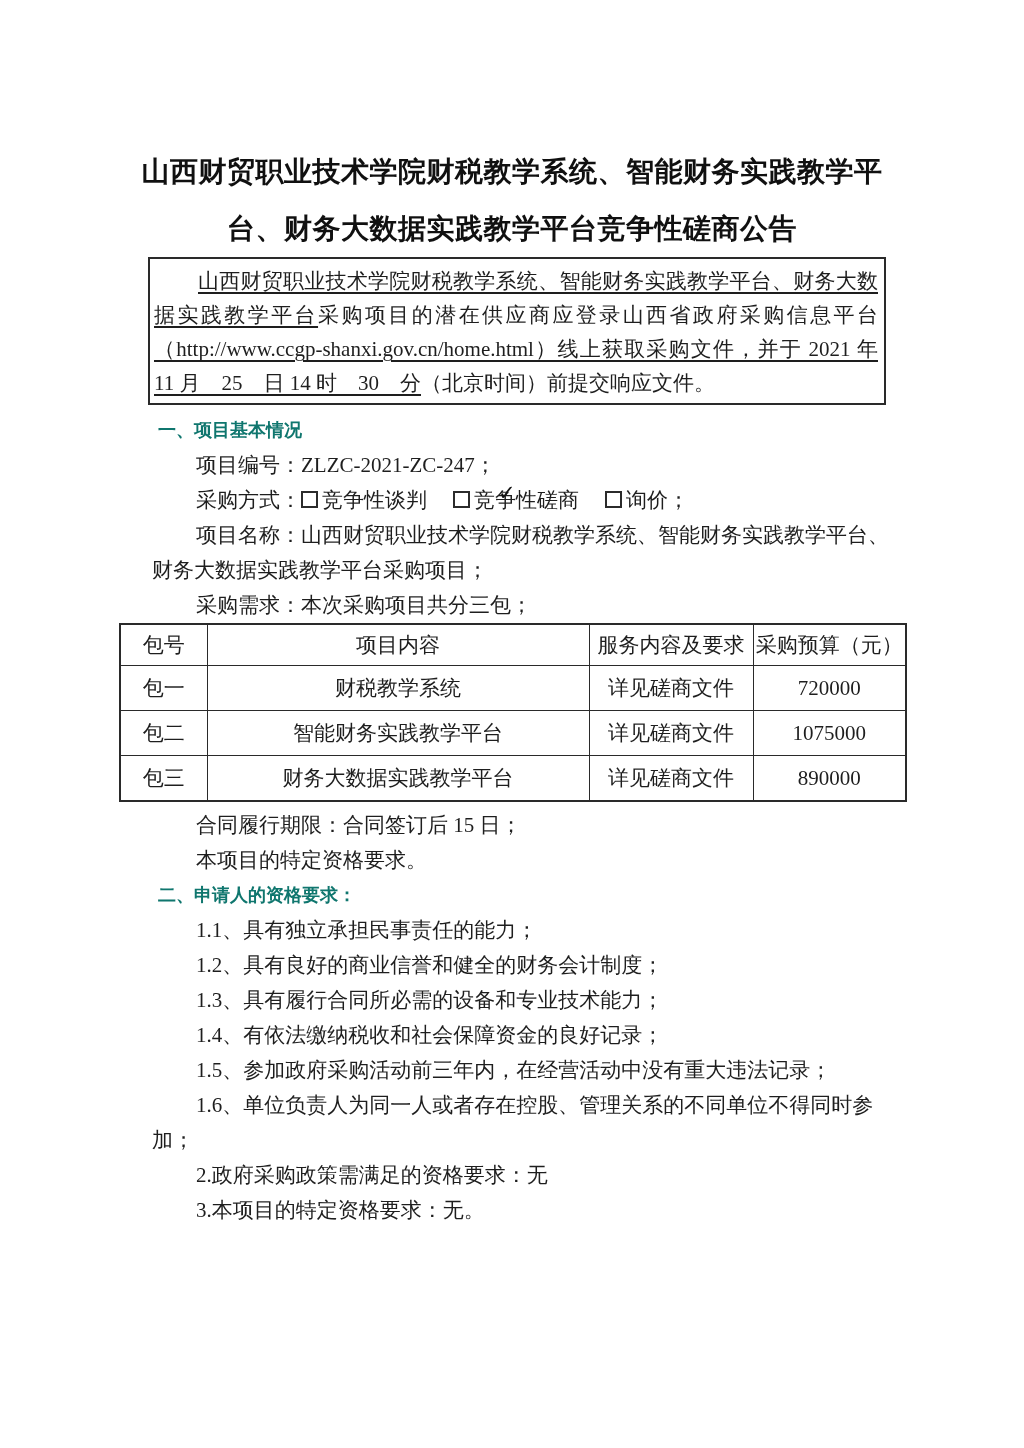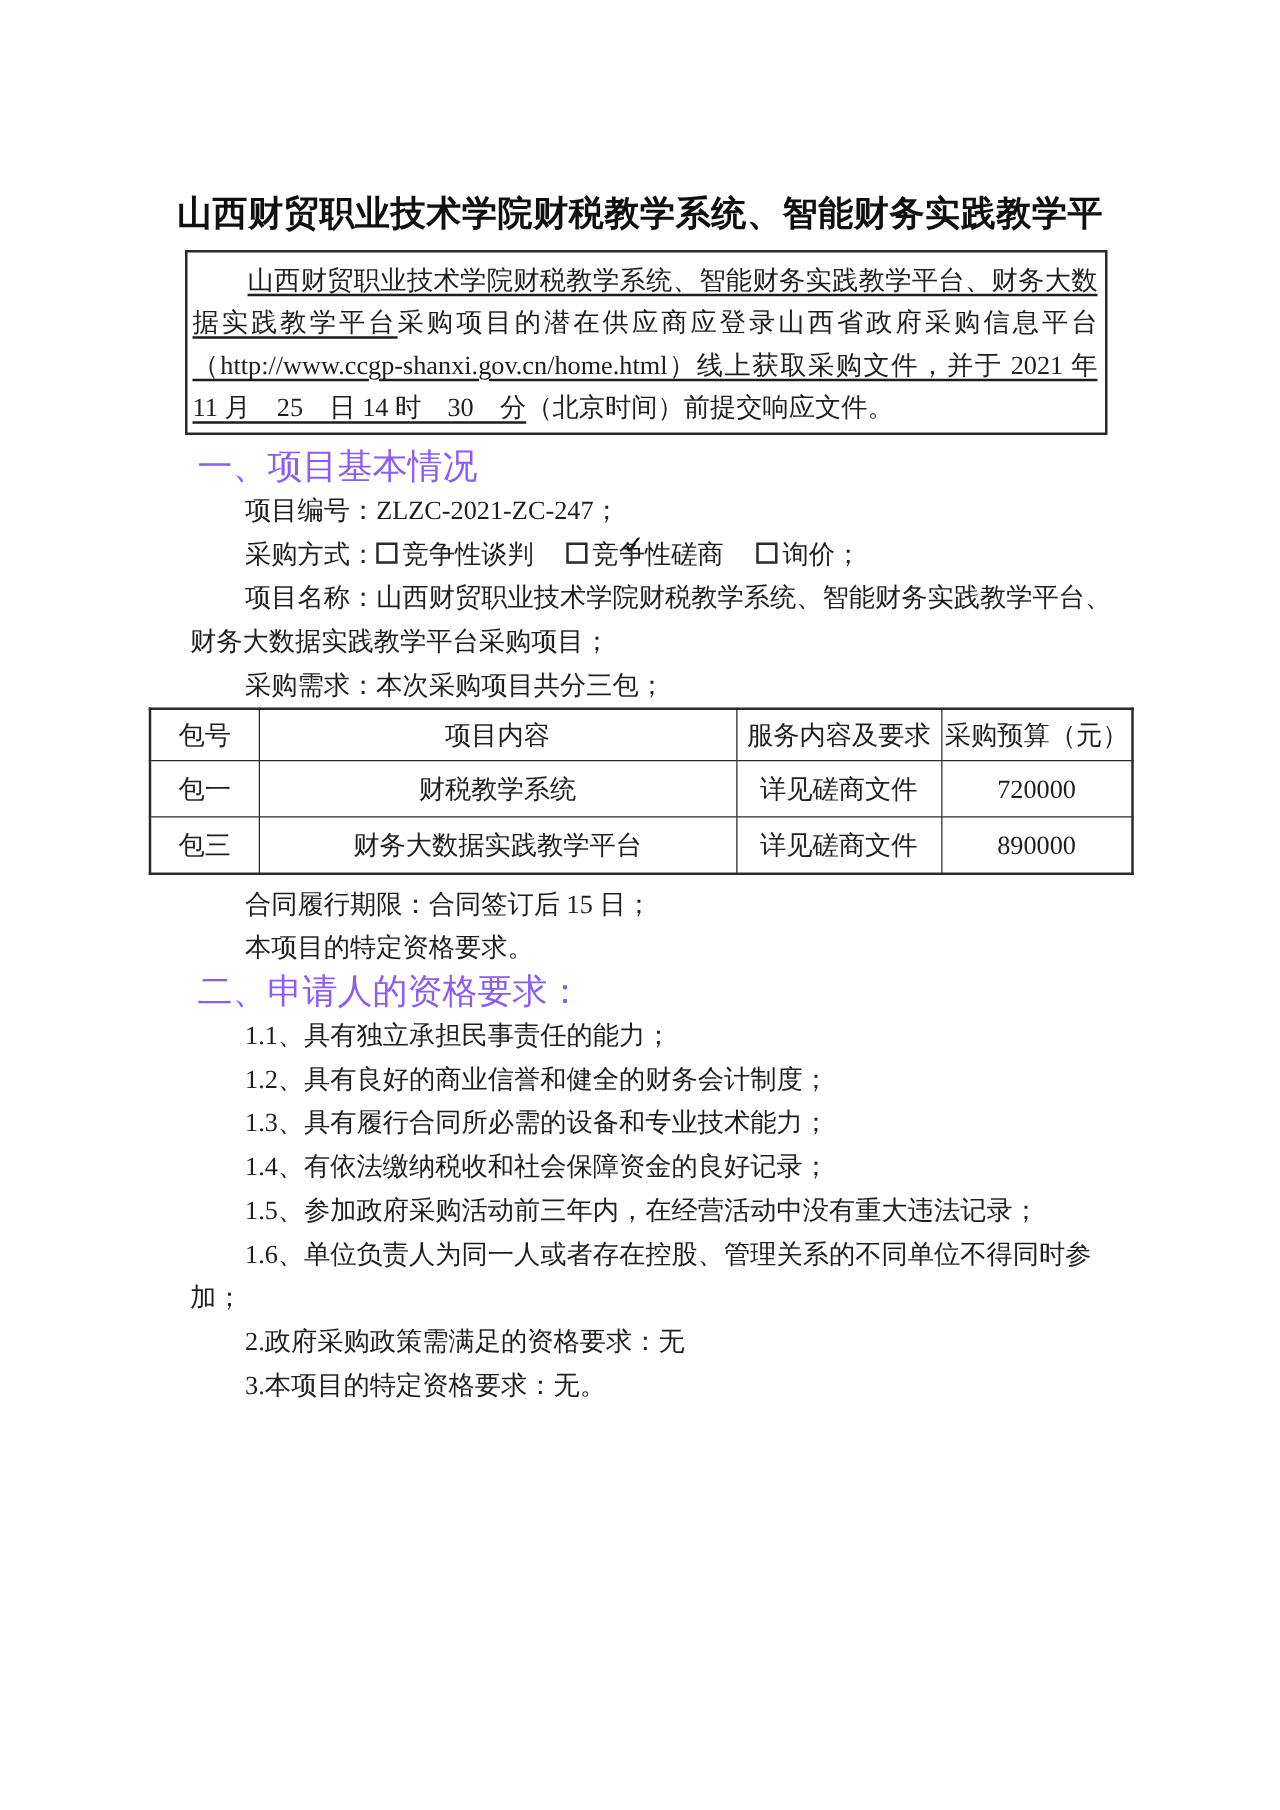--- a/index.html
+++ b/index.html
@@ -32,25 +32,25 @@
     line-height:34px;
   }
   .ov-label { text-indent:44px; }
   .ov-para  { text-indent:44px; text-align:justify; }
   .u {
     text-decoration:underline;
     text-decoration-thickness:1.5px;
     text-underline-offset:4px;
   }
   .heading {
-    font-weight:400;
-    font-size:28px;
+    font-weight:700;
+    font-size:18px;
     line-height:35px;
     margin:0 0 0 39px;
-    color:#8b5cf6;
+    color:#0f766e;
   }
   .heading.first { margin-top:8px; }
   p.body {
     margin:0 0 0 33px;
     font-size:21px;
     line-height:35px;
     text-indent:44px;
   }
   p.body.mt { margin-top:6px; }
   .method { margin-right:26px; white-space:nowrap; }
@@ -88,20 +88,21 @@
   table.doc-table tr.row td { height:44px; }
 </style>
 </head>
 <body>
 
 <div class="page">
   <div class="content">
 
     <div class="title">
       <div>山西财贸职业技术学院财税教学系统、智能财务实践教学平</div>
+      <div>台、财务大数据实践教学平台竞争性磋商公告</div>
     </div>
 
     <div class="overview-box">
       <div class="ov-para"><span class="u">山西财贸职业技术学院财税教学系统、智能财务实践教学平台、财务大数据实践教学平台</span><span>采购项目的潜在供应商应登录山西省政府采购信息平台</span><span class="u">（http://www.ccgp-shanxi.gov.cn/home.html）线上获取采购文件，并于 2021 年 11 月　25　日 14 时　30　分</span><span>（北京时间）前提交响应文件。</span></div>
     </div>
 
     <div class="heading first">一、项目基本情况</div>
 
     <p class="body">项目编号：ZLZC-2021-ZC-247；</p>
     <p class="body"><span>采购方式：</span><span class="method"><span class="cb"></span><span>竞争性谈判</span></span><span class="method"><span class="cb checked"><span class="mark">✓</span></span><span>竞争性磋商</span></span><span class="method"><span class="cb"></span><span>询价；</span></span></p>
@@ -124,20 +125,26 @@
           <td>服务内容及要求</td>
           <td>采购预算（元）</td>
         </tr>
         <tr class="row">
           <td>包一</td>
           <td>财税教学系统</td>
           <td>详见磋商文件</td>
           <td>720000</td>
         </tr>
         <tr class="row">
+          <td>包二</td>
+          <td>智能财务实践教学平台</td>
+          <td>详见磋商文件</td>
+          <td>1075000</td>
+        </tr>
+        <tr class="row">
           <td>包三</td>
           <td>财务大数据实践教学平台</td>
           <td>详见磋商文件</td>
           <td>890000</td>
         </tr>
       </tbody>
     </table>
 
     <p class="body mt">合同履行期限：合同签订后 15 日；</p>
     <p class="body">本项目的特定资格要求。</p>

